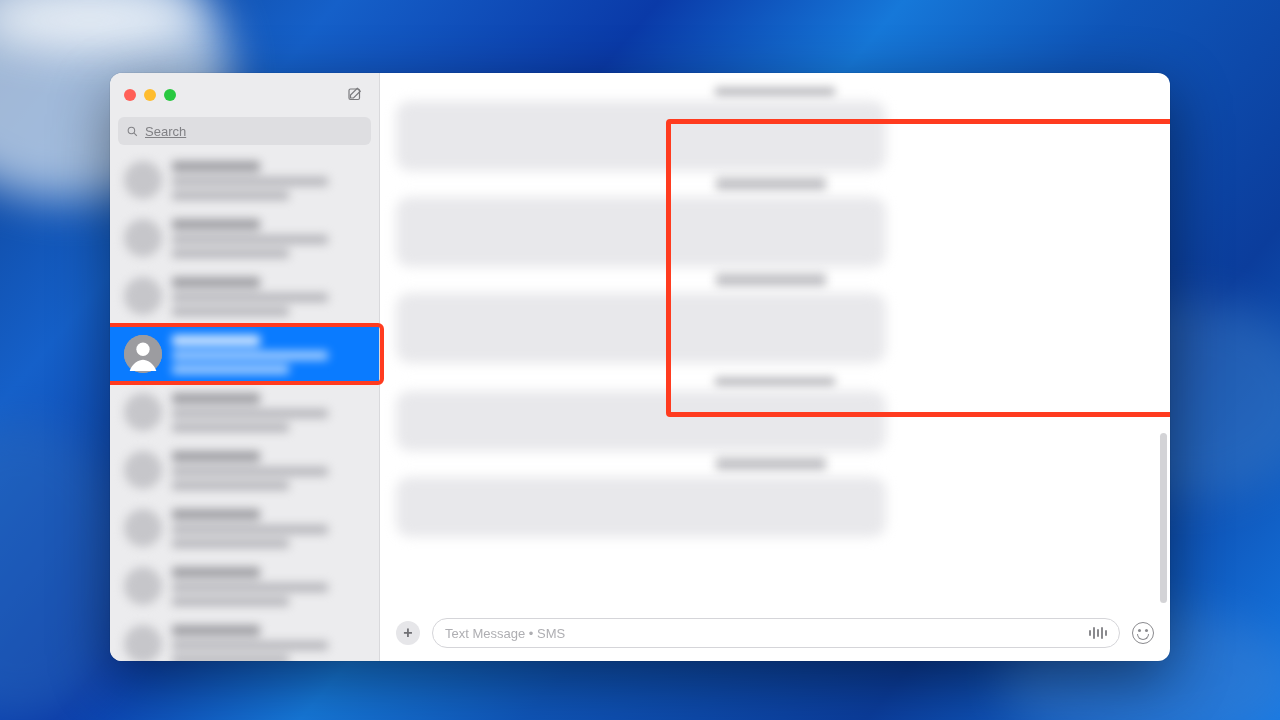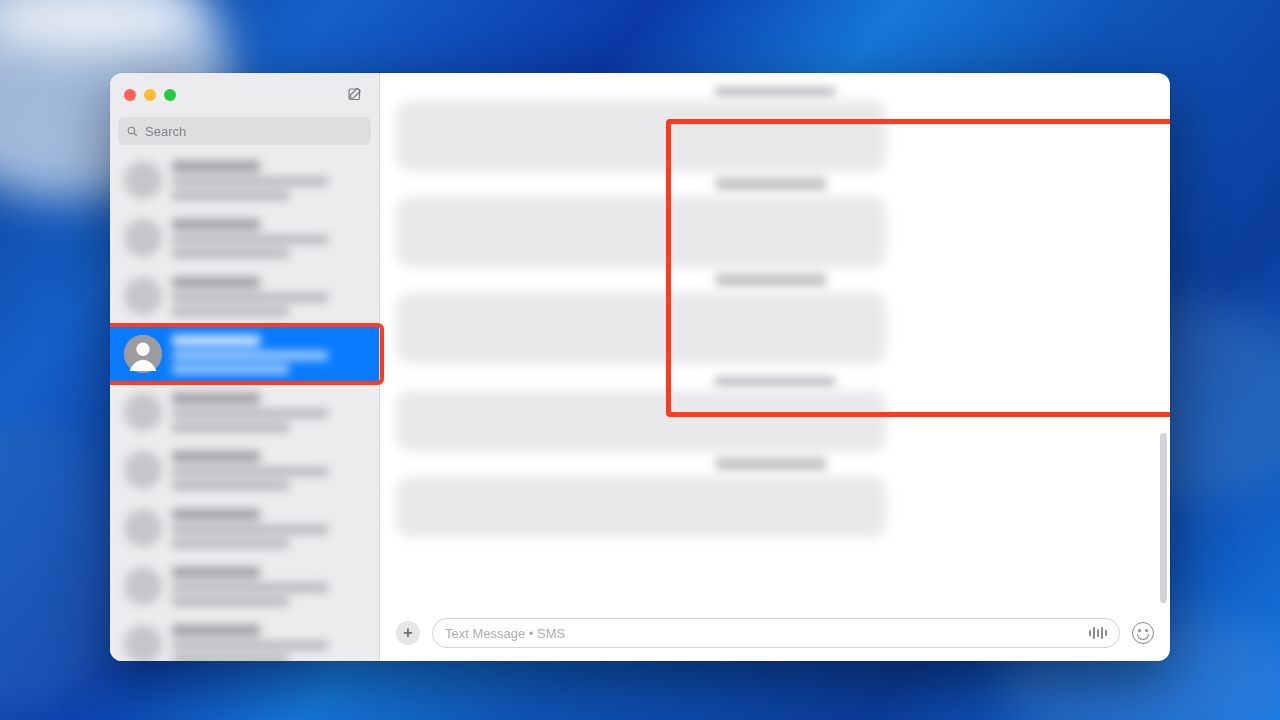--- a/index.html
+++ b/index.html
@@ -55,20 +55,21 @@
 
   .searchbox {
     margin: 0 8px 6px;
     height:28px;
     background:#dedee1;
     border-radius:6px;
     display:flex; align-items:center;
     padding:8px 8px;
     color:#818185;
     font-size:13px;
+    text-decoration:underline;
   }
   .searchbox svg{width:13px;height:13px;stroke:#838387;stroke-width:2;fill:none;margin-right:6px}
 
   .convo-list { flex:1; overflow:hidden; position:relative; }
   .convo {
     height:58px;
     padding:8px 12px 8px 14px;
     display:flex; align-items:center;
     gap:10px;
     position:relative;

